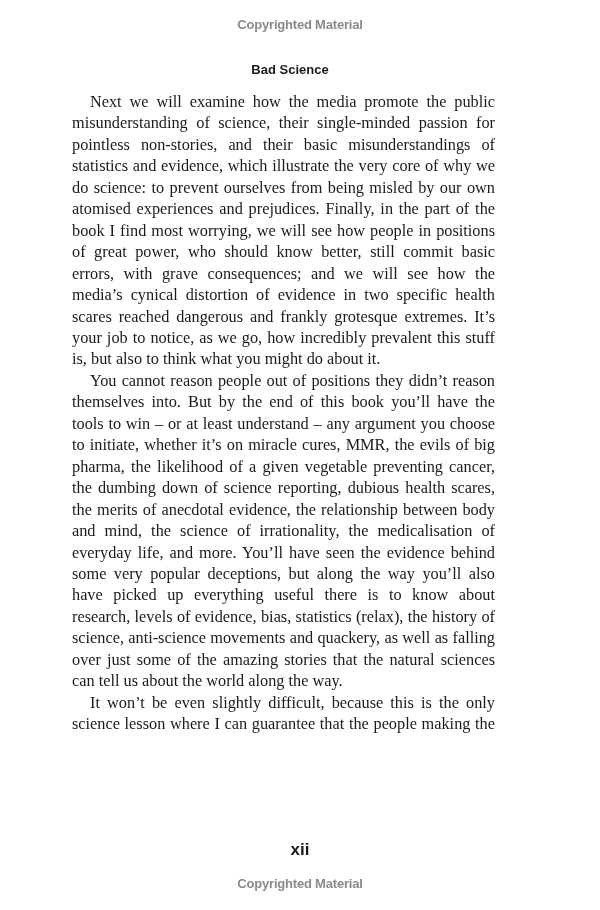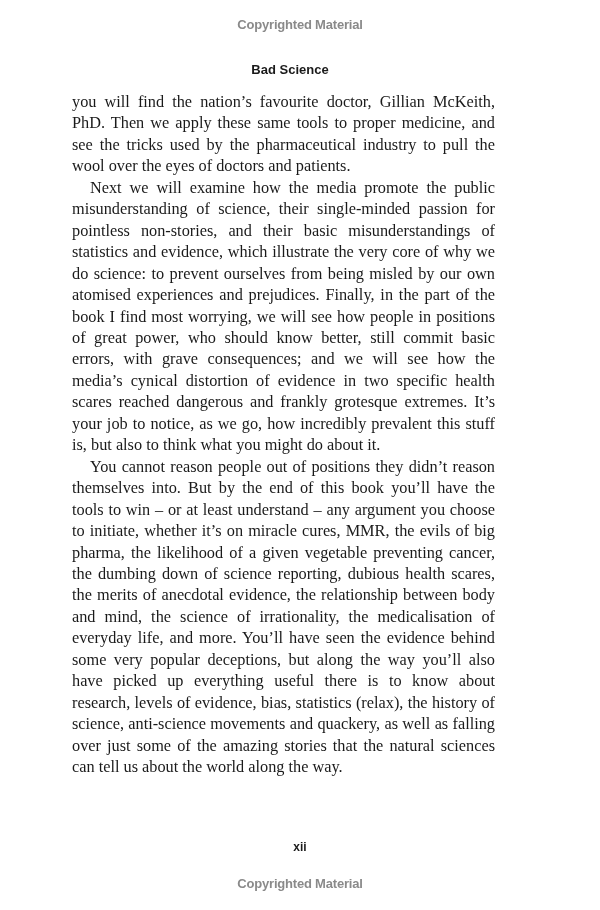--- a/index.html
+++ b/index.html
@@ -55,33 +55,33 @@
     .body-text p.indent {
       text-indent: 18px;
     }
     .page-number {
       position: absolute;
       top: 840px;
       left: 0;
       width: 600px;
       text-align: center;
       font-family: "Liberation Sans", sans-serif;
-      font-size: 12px;
+      font-size: 17px;
       font-weight: bold;
       color: #1a1a1a;
     }
   </style>
 </head>
 <body>
 
 <div class="watermark wm-top">Copyrighted Material</div>
 
 <div class="running-head">Bad Science</div>
 
 <div class="body-text">
-  <p>you will find the nation’s favourite doctor, Gillian McKeith, PhD. Then we apply these same tools to proper medicine, and see the tricks used by the pharmaceutical industry to pull the wool over the eyes of doctors and patients.</p>
   <p class="indent">Next we will examine how the media promote the public misunderstanding of science, their single-minded passion for pointless non-stories, and their basic misunderstandings of statistics and evidence, which illustrate the very core of why we do science: to prevent ourselves from being misled by our own atomised experiences and prejudices. Finally, in the part of the book I find most worrying, we will see how people in positions of great power, who should know better, still commit basic errors, with grave consequences; and we will see how the media’s cynical distortion of evidence in two specific health scares reached dangerous and frankly grotesque extremes. It’s your job to notice, as we go, how incredibly prevalent this stuff is, but also to think what you might do about it.</p>
   <p class="indent">You cannot reason people out of positions they didn’t reason themselves into. But by the end of this book you’ll have the tools to win – or at least understand – any argument you choose to initiate, whether it’s on miracle cures, MMR, the evils of big pharma, the likelihood of a given vegetable preventing cancer, the dumbing down of science reporting, dubious health scares, the merits of anecdotal evidence, the relationship between body and mind, the science of irrationality, the medicalisation of everyday life, and more. You’ll have seen the evidence behind some very popular deceptions, but along the way you’ll also have picked up everything useful there is to know about research, levels of evidence, bias, statistics (relax), the history of science, anti-science movements and quackery, as well as falling over just some of the amazing stories that the natural sciences can tell us about the world along the way.</p>
+  <p class="indent" style="text-align-last: justify;">It won’t be even slightly difficult, because this is the only science lesson where I can guarantee that the people making the</p>
 </div>
 
 <div class="page-number">xii</div>
 
 <div class="watermark wm-bottom">Copyrighted Material</div>
 
 </body></html>

